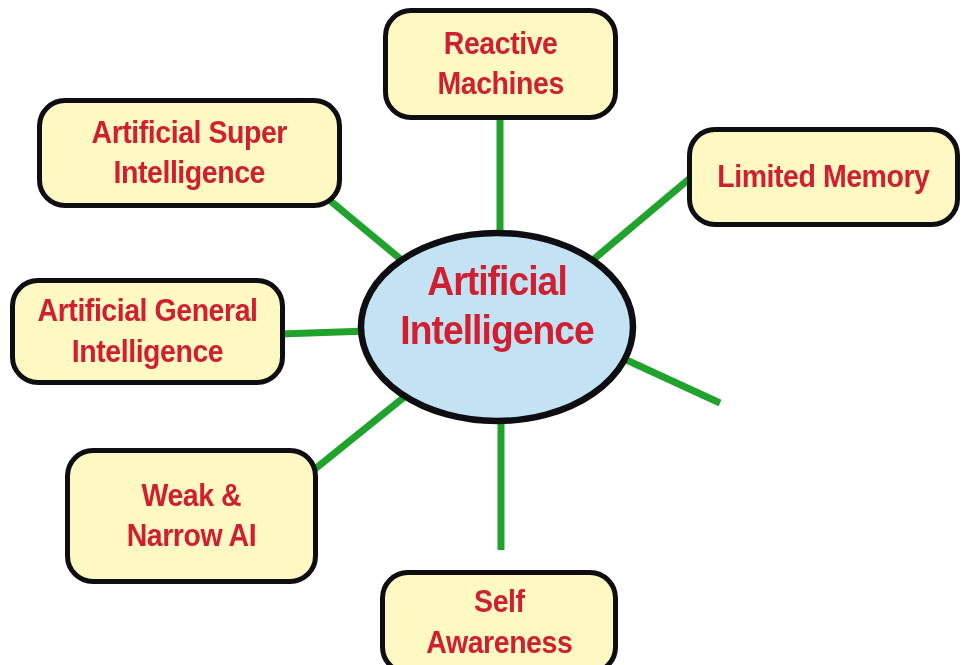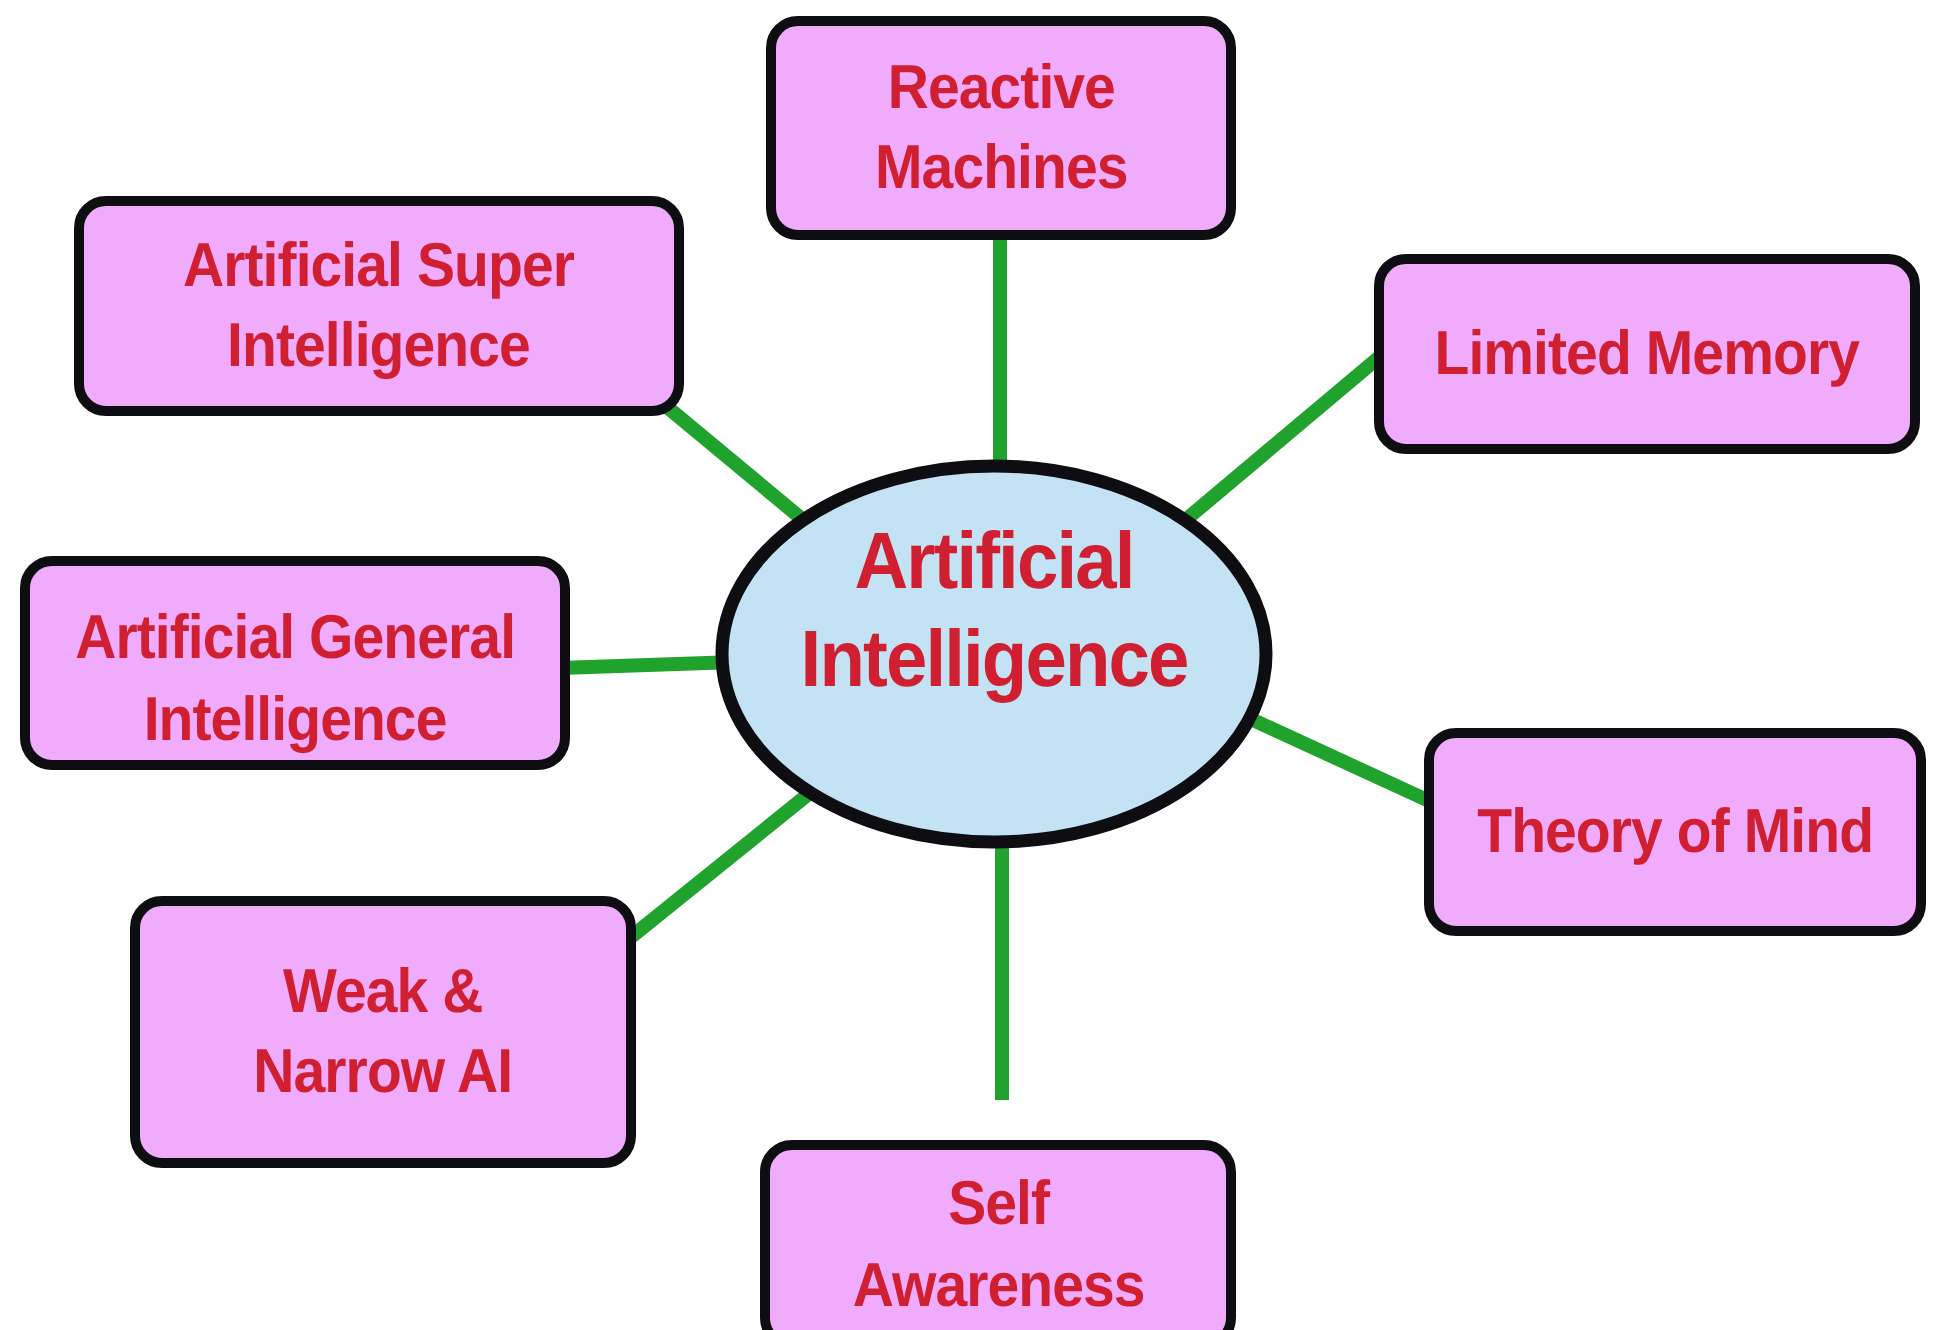--- a/index.html
+++ b/index.html
@@ -10,23 +10,23 @@
     background: #ffffff;
     overflow: hidden;
     font-family: "Liberation Sans", sans-serif;
   }
   .layer {
     position: absolute;
     inset: 0;
   }
   .node {
     position: absolute;
-    background: #f0abfc;
+    background: #fef9c3;
     border: 5px solid #0e0e12;
-    border-radius: 16px;
+    border-radius: 28px;
     display: flex;
     align-items: center;
     justify-content: center;
     box-sizing: border-box;
   }
   .node .label {
     color: #d01f30;
     font-weight: bold;
     font-size: 31px;
     line-height: 1.3;
@@ -59,21 +59,21 @@
     white-space: nowrap;
   }
   .center-label .label span { display: block; }
 
   
   .pos-reactive   { left: 383px; top: 8px;   width: 235px; height: 112px; }
   .pos-limited    { left: 687px; top: 127px; width: 273px; height: 100px;  }
   .pos-theory     { left: 712px; top: 364px; width: 251px; height: 104px; }
   .pos-self       { left: 380px; top: 570px; width: 238px; height: 105px; }
   .pos-weak       { left: 65px;  top: 448px; width: 253px; height: 136px; }
-  .pos-agi        { left: 10px;  top: 278px; width: 275px; height: 107px; align-items: flex-end; }
+  .pos-agi        { left: 10px;  top: 278px; width: 275px; height: 107px; }
   .pos-asi        { left: 37px;  top: 98px;  width: 305px; height: 110px; }
 </style>
 </head>
 <body>
 
 <div class="canvas">
 
   <svg class="layer" viewBox="0 0 971 665" width="971" height="665">
 
     <line x1="500" y1="118" x2="500" y2="240" stroke="#1fa32c" stroke-width="7"></line>
@@ -100,25 +100,20 @@
       <span>Machines</span>
     </div>
   </div>
 
   <div class="node pos-limited">
     <div class="label">
       <span>Limited Memory</span>
     </div>
   </div>
 
-  <div class="node pos-theory">
-    <div class="label">
-      <span>Theory of Mind</span>
-    </div>
-  </div>
 
   <div class="node pos-self">
     <div class="label">
       <span>Self</span>
       <span>Awareness</span>
     </div>
   </div>
 
   <div class="node pos-weak">
     <div class="label">

